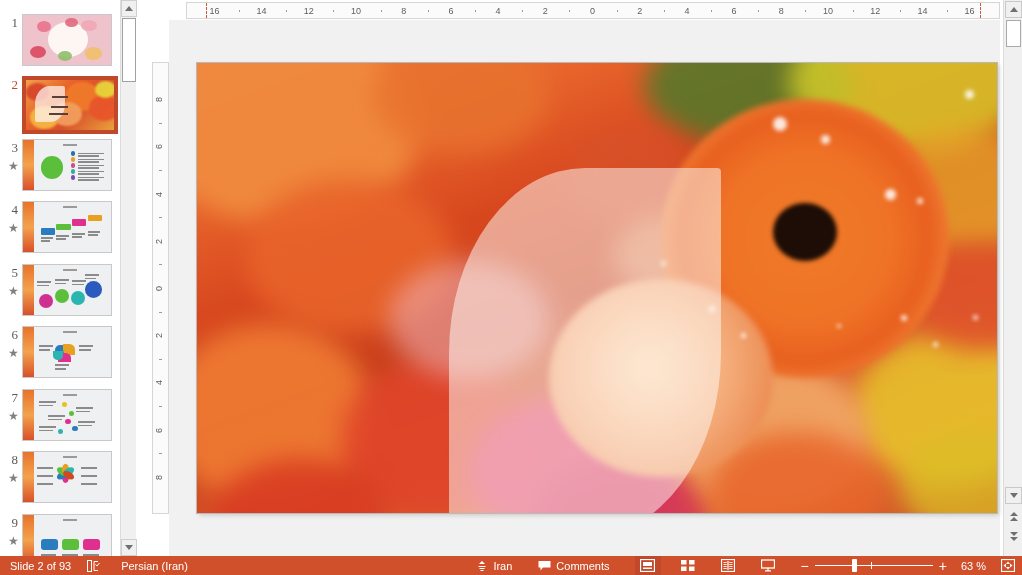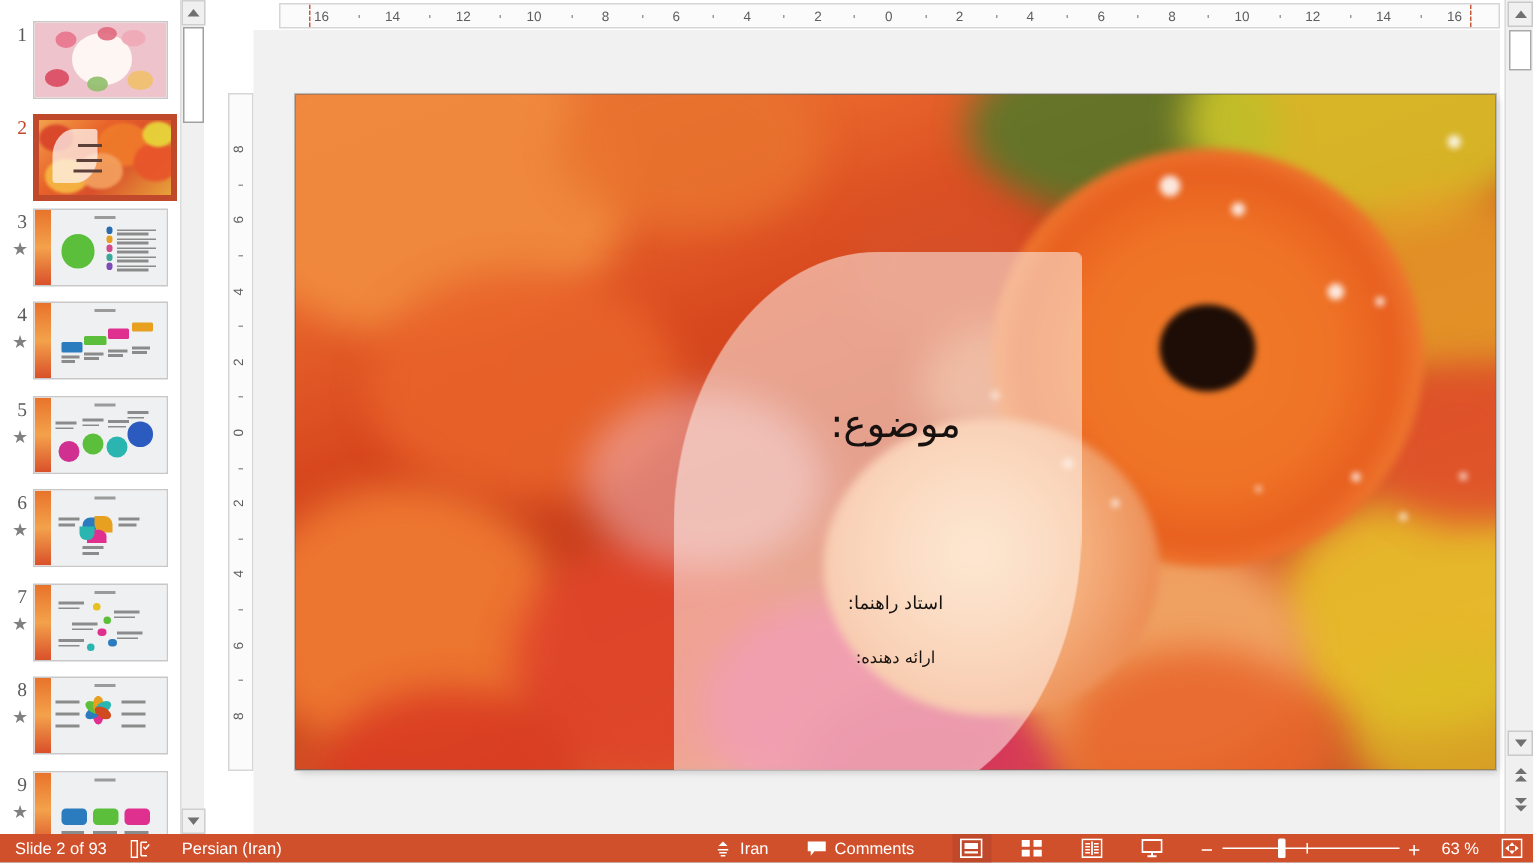--- a/index.html
+++ b/index.html
@@ -491,23 +491,20 @@
           <div class="sparkle" style="left: 96%; top: 6%; width: 9px; height: 9px;"></div>
           <div class="sparkle" style="left: 58%; top: 44%; width: 5px; height: 5px;"></div>
           <div class="sparkle" style="left: 88%; top: 56%; width: 6px; height: 6px;"></div>
           <div class="sparkle" style="left: 92%; top: 62%; width: 5px; height: 5px;"></div>
           <div class="sparkle" style="left: 80%; top: 58%; width: 4px; height: 4px;"></div>
           <div class="sparkle" style="left: 97%; top: 56%; width: 5px; height: 5px;"></div>
         </div>
 
       <div id="overlay"></div>
 
-      <div class="slide-text" id="txt-subject">موضوع:</div>
-      <div class="slide-text" id="txt-advisor">استاد راهنما:</div>
-      <div class="slide-text" id="txt-presenter">ارائه دهنده:</div>
     </div>
   </div>
 
   <div id="right-scroll">
     <div class="rs-btn" style="top:1px;">
       <div class="tri tri-up"></div>
     </div>
     <div class="rs-thumb" style="top:20px; height:27px;"></div>
     <div class="rs-btn" style="top:487px;">
       <div class="tri tri-down"></div>

